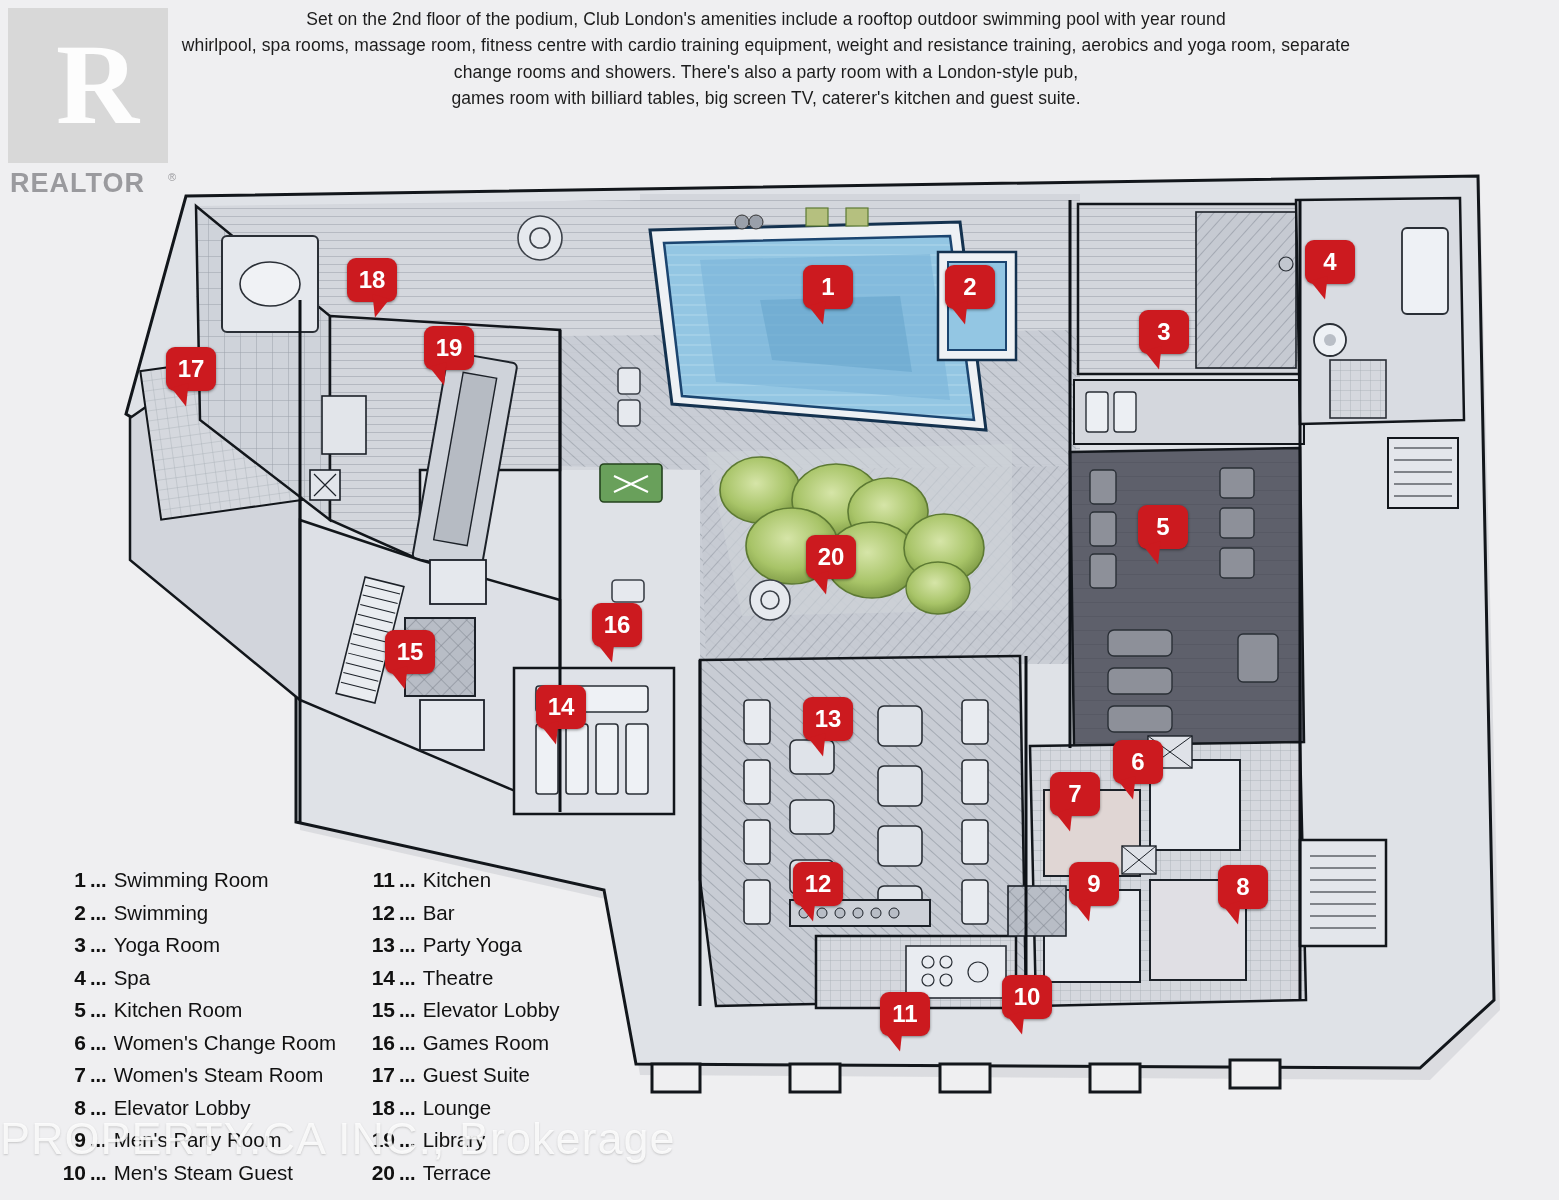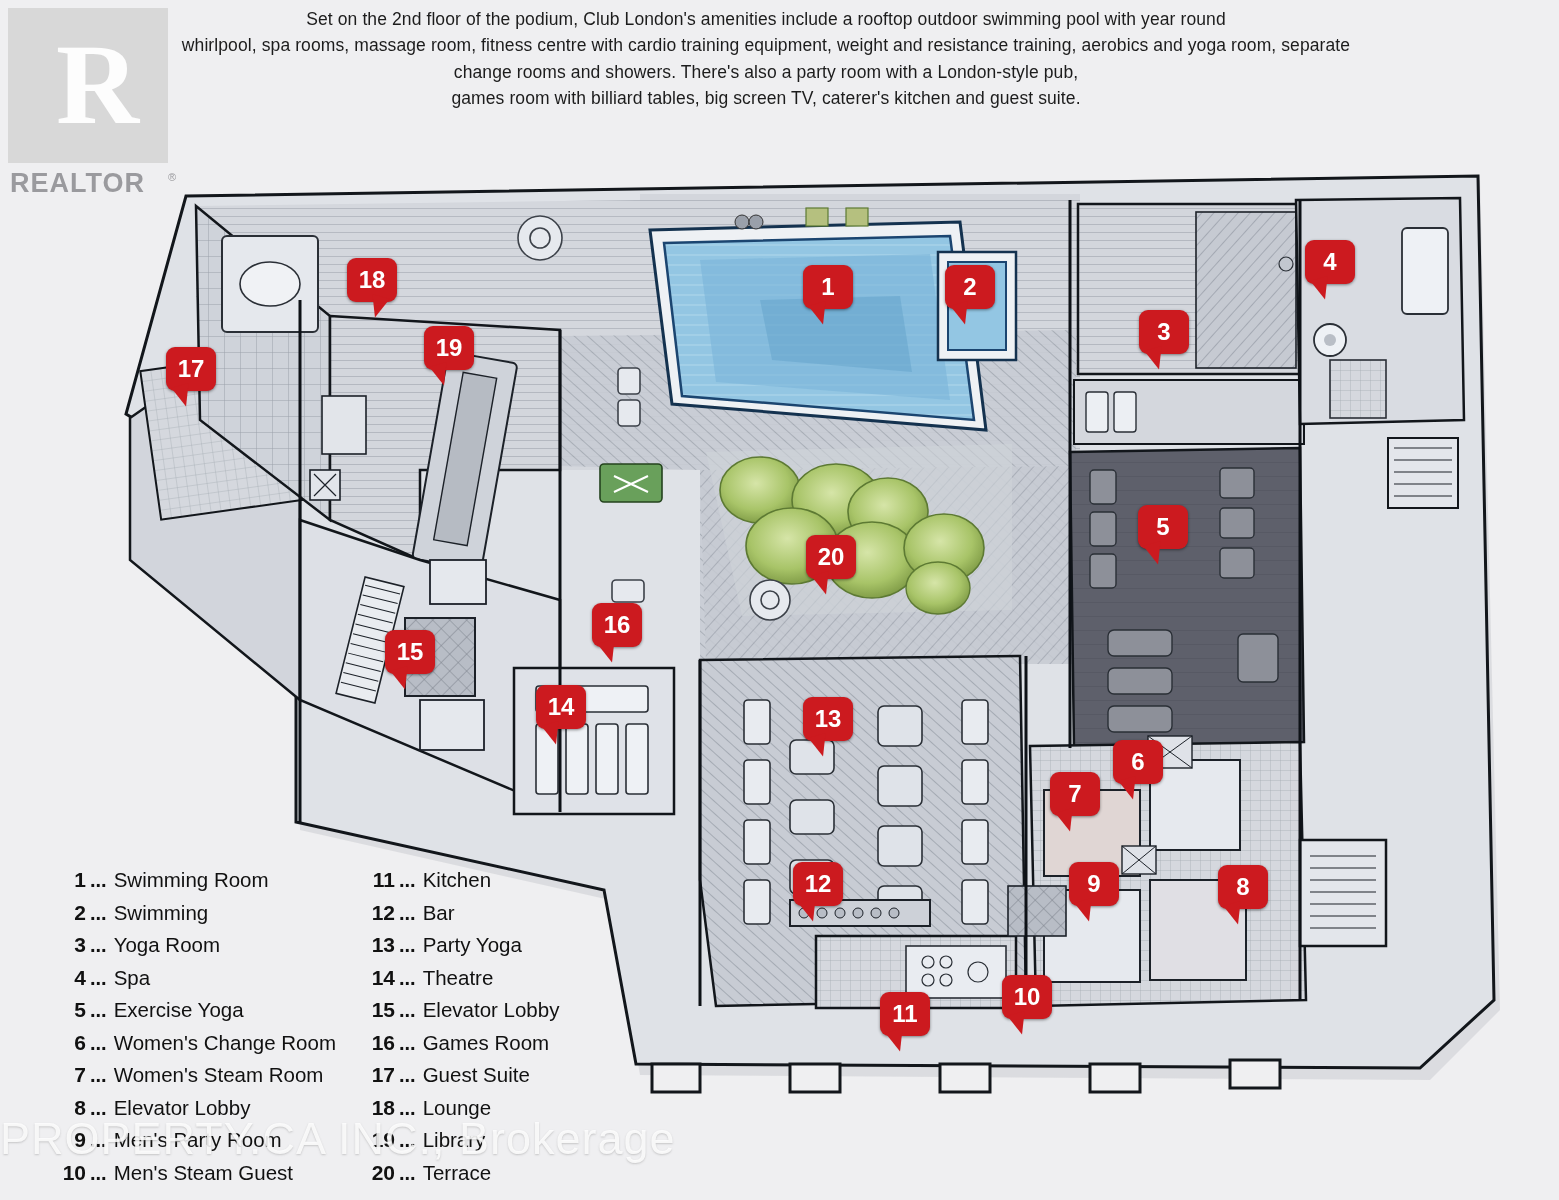--- a/index.html
+++ b/index.html
@@ -487,21 +487,21 @@
     <span class="lbl">Yoga Room</span>
   </div>
   <div class="legend-row">
     <span class="ln">4</span>
     <span class="dots">...</span>
     <span class="lbl">Spa</span>
   </div>
   <div class="legend-row">
     <span class="ln">5</span>
     <span class="dots">...</span>
-    <span class="lbl">Exercise Yoga</span>
+    <span class="lbl">Kitchen Room</span>
   </div>
   <div class="legend-row">
     <span class="ln">6</span>
     <span class="dots">...</span>
     <span class="lbl">Women's Change Room</span>
   </div>
   <div class="legend-row">
     <span class="ln">7</span>
     <span class="dots">...</span>
     <span class="lbl">Women's Steam Room</span>

